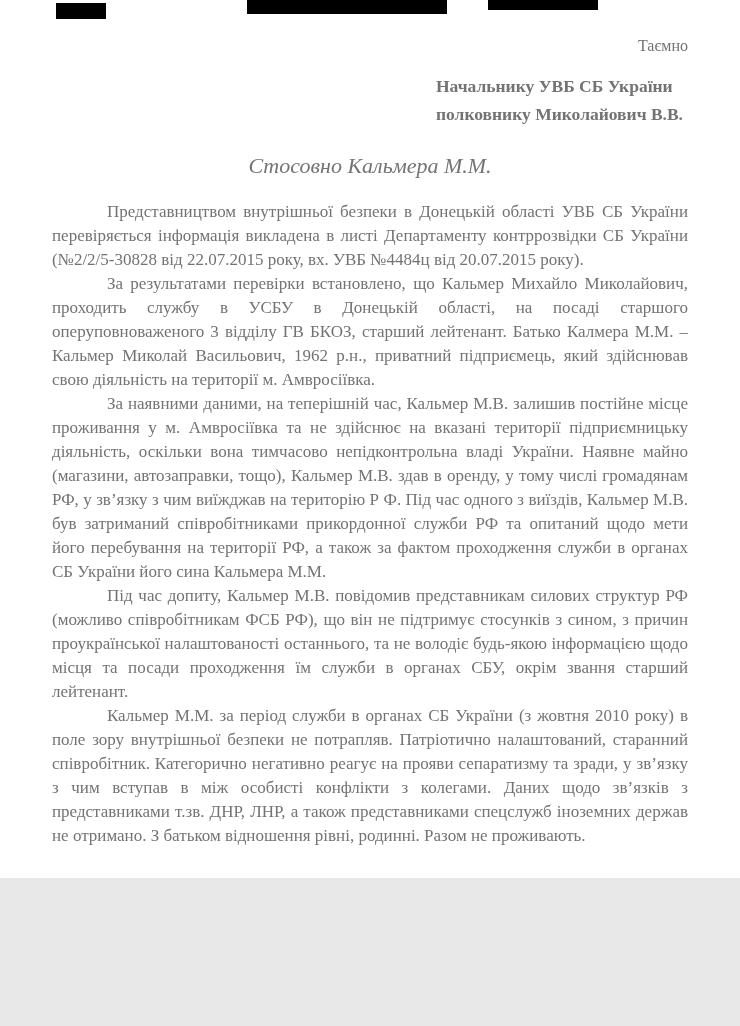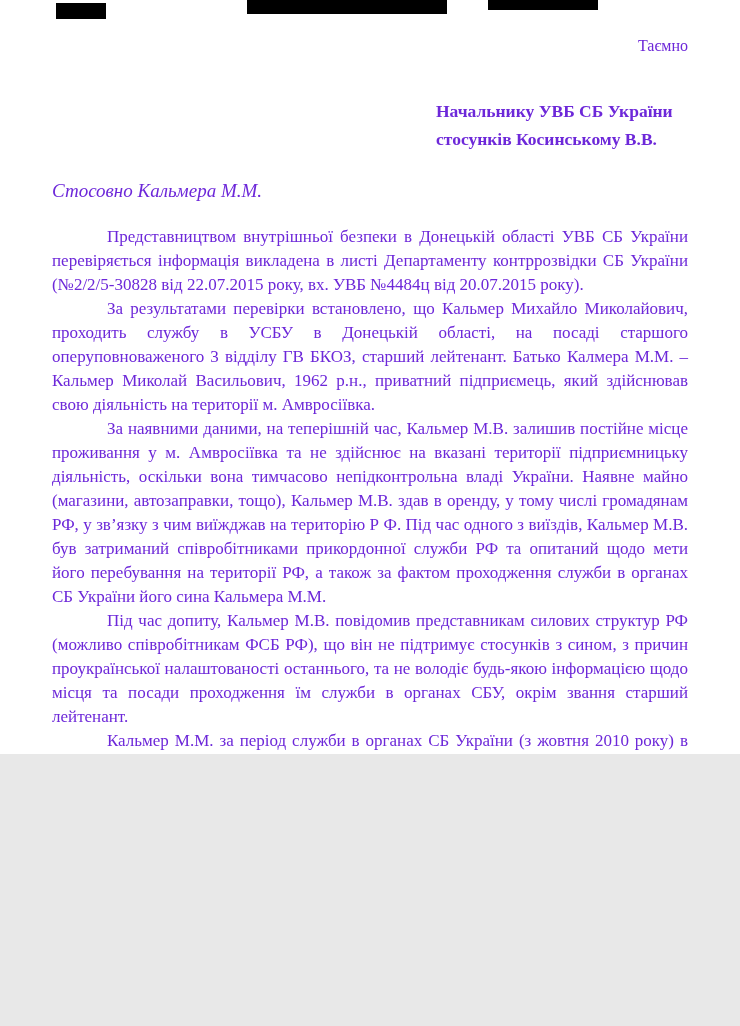--- a/index.html
+++ b/index.html
@@ -1,49 +1,50 @@
 <!DOCTYPE html>
 <html><head>
 <meta charset="utf-8">
 <style>
   html, body { margin: 0; padding: 0; background: #e8e8e8; }
   .page {
     position: relative;
     width: 740px;
-    height: 754px;
+    height: 878px;
     background: #ffffff;
     font-family: "Liberation Serif", serif;
-    color: #6d28d9;
+    color: #737373;
     overflow: hidden;
   }
   .content {
     position: absolute;
     left: 52px;
     top: 0;
     width: 636px;
   }
   .right-head {
     padding-top: 34px;
     text-align: right;
     font-size: 16px;
     line-height: 23px;
   }
   .addressee {
-    margin-top: 40px;
+    margin-top: 15px;
     margin-left: 384px;
     font-weight: bold;
     font-size: 17.5px;
     line-height: 28px;
     white-space: nowrap;
   }
   .subject {
     margin-top: 27px;
     font-style: italic;
-    font-size: 19px;
+    font-size: 22px;
     line-height: 21px;
+    text-align: center;
   }
   .salutation {
     margin-top: 29px;
     margin-right: 100px;
     text-align: center;
     font-weight: bold;
     font-style: italic;
     font-size: 17.5px;
     line-height: 22px;
   }
@@ -72,21 +73,21 @@
   <div class="ink-mark mark-bottom-left" style="background: rgb(0, 0, 0);"></div>
 
   <div class="content">
 
     <div class="right-head">
       <div>Таємно</div>
     </div>
 
     <div class="addressee">
       <div>Начальнику УВБ СБ України</div>
-      <div>стосунків Косинському В.В.</div>
+      <div>полковнику Миколайович В.В.</div>
     </div>
 
     <div class="subject">Стосовно Кальмера М.М.</div>
 
 
     <div class="body-text">
       <p>Представництвом внутрішньої безпеки в Донецькій області УВБ СБ України перевіряється інформація викладена в листі Департаменту контррозвідки СБ України  (№2/2/5-30828 від 22.07.2015 року, вх. УВБ №4484ц від 20.07.2015 року).</p>
       <p>За результатами перевірки встановлено, що Кальмер Михайло Миколайович, проходить службу в УСБУ в Донецькій області, на посаді старшого оперуповноваженого 3 відділу ГВ БКОЗ, старший лейтенант. Батько Калмера М.М. – Кальмер Миколай Васильович, 1962 р.н., приватний підприємець, який здійснював свою діяльність на території м. Амвросіївка.</p>
       <p>За наявними даними, на теперішній час, Кальмер М.В. залишив постійне місце проживання у м. Амвросіївка та не здійснює на вказані території підприємницьку діяльність, оскільки вона тимчасово непідконтрольна владі України. Наявне майно (магазини, автозаправки, тощо), Кальмер М.В. здав в оренду, у тому числі громадянам РФ, у зв’язку з чим виїжджав на територію Р Ф. Під час одного з виїздів, Кальмер М.В. був затриманий співробітниками прикордонної служби РФ та опитаний щодо мети його перебування на території РФ, а також за фактом проходження служби в органах СБ України його сина Кальмера М.М.</p>
       <p>Під час допиту, Кальмер М.В. повідомив представникам силових структур РФ (можливо співробітникам ФСБ РФ), що він не підтримує стосунків з сином, з причин проукраїнської налаштованості останнього, та не володіє будь-якою інформацією щодо місця та посади проходження їм служби в органах СБУ, окрім звання старший лейтенант.</p>

